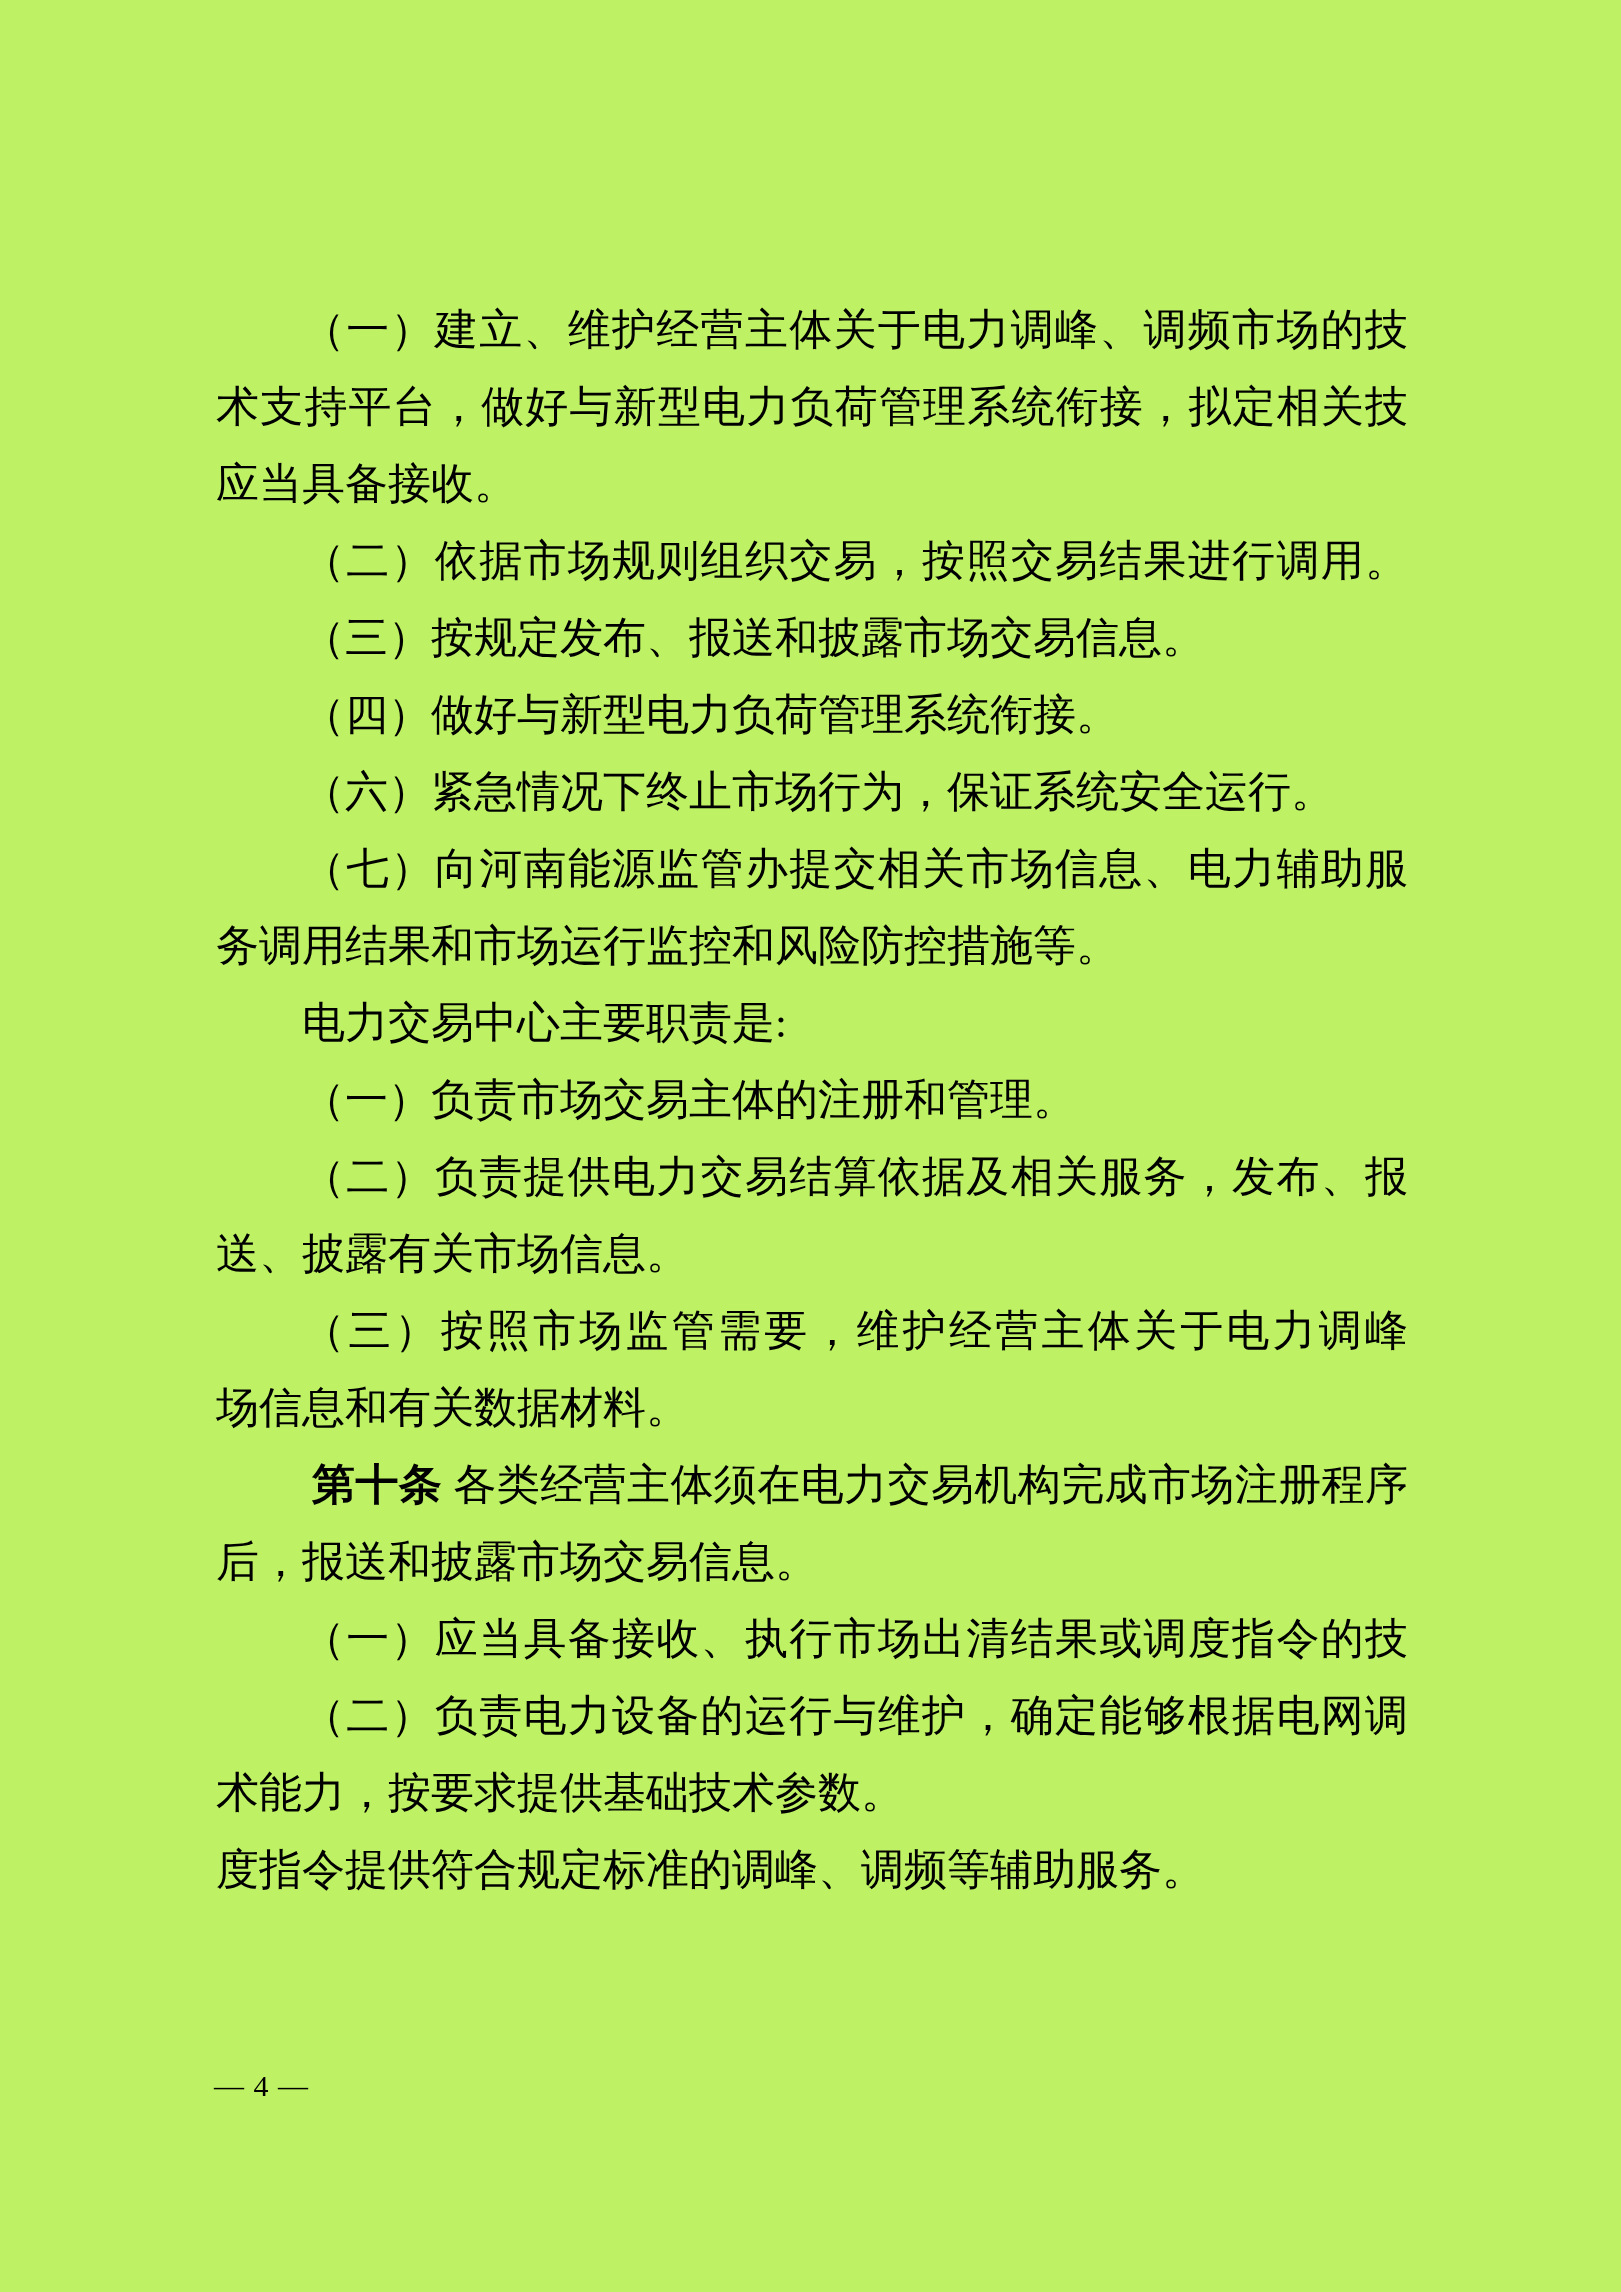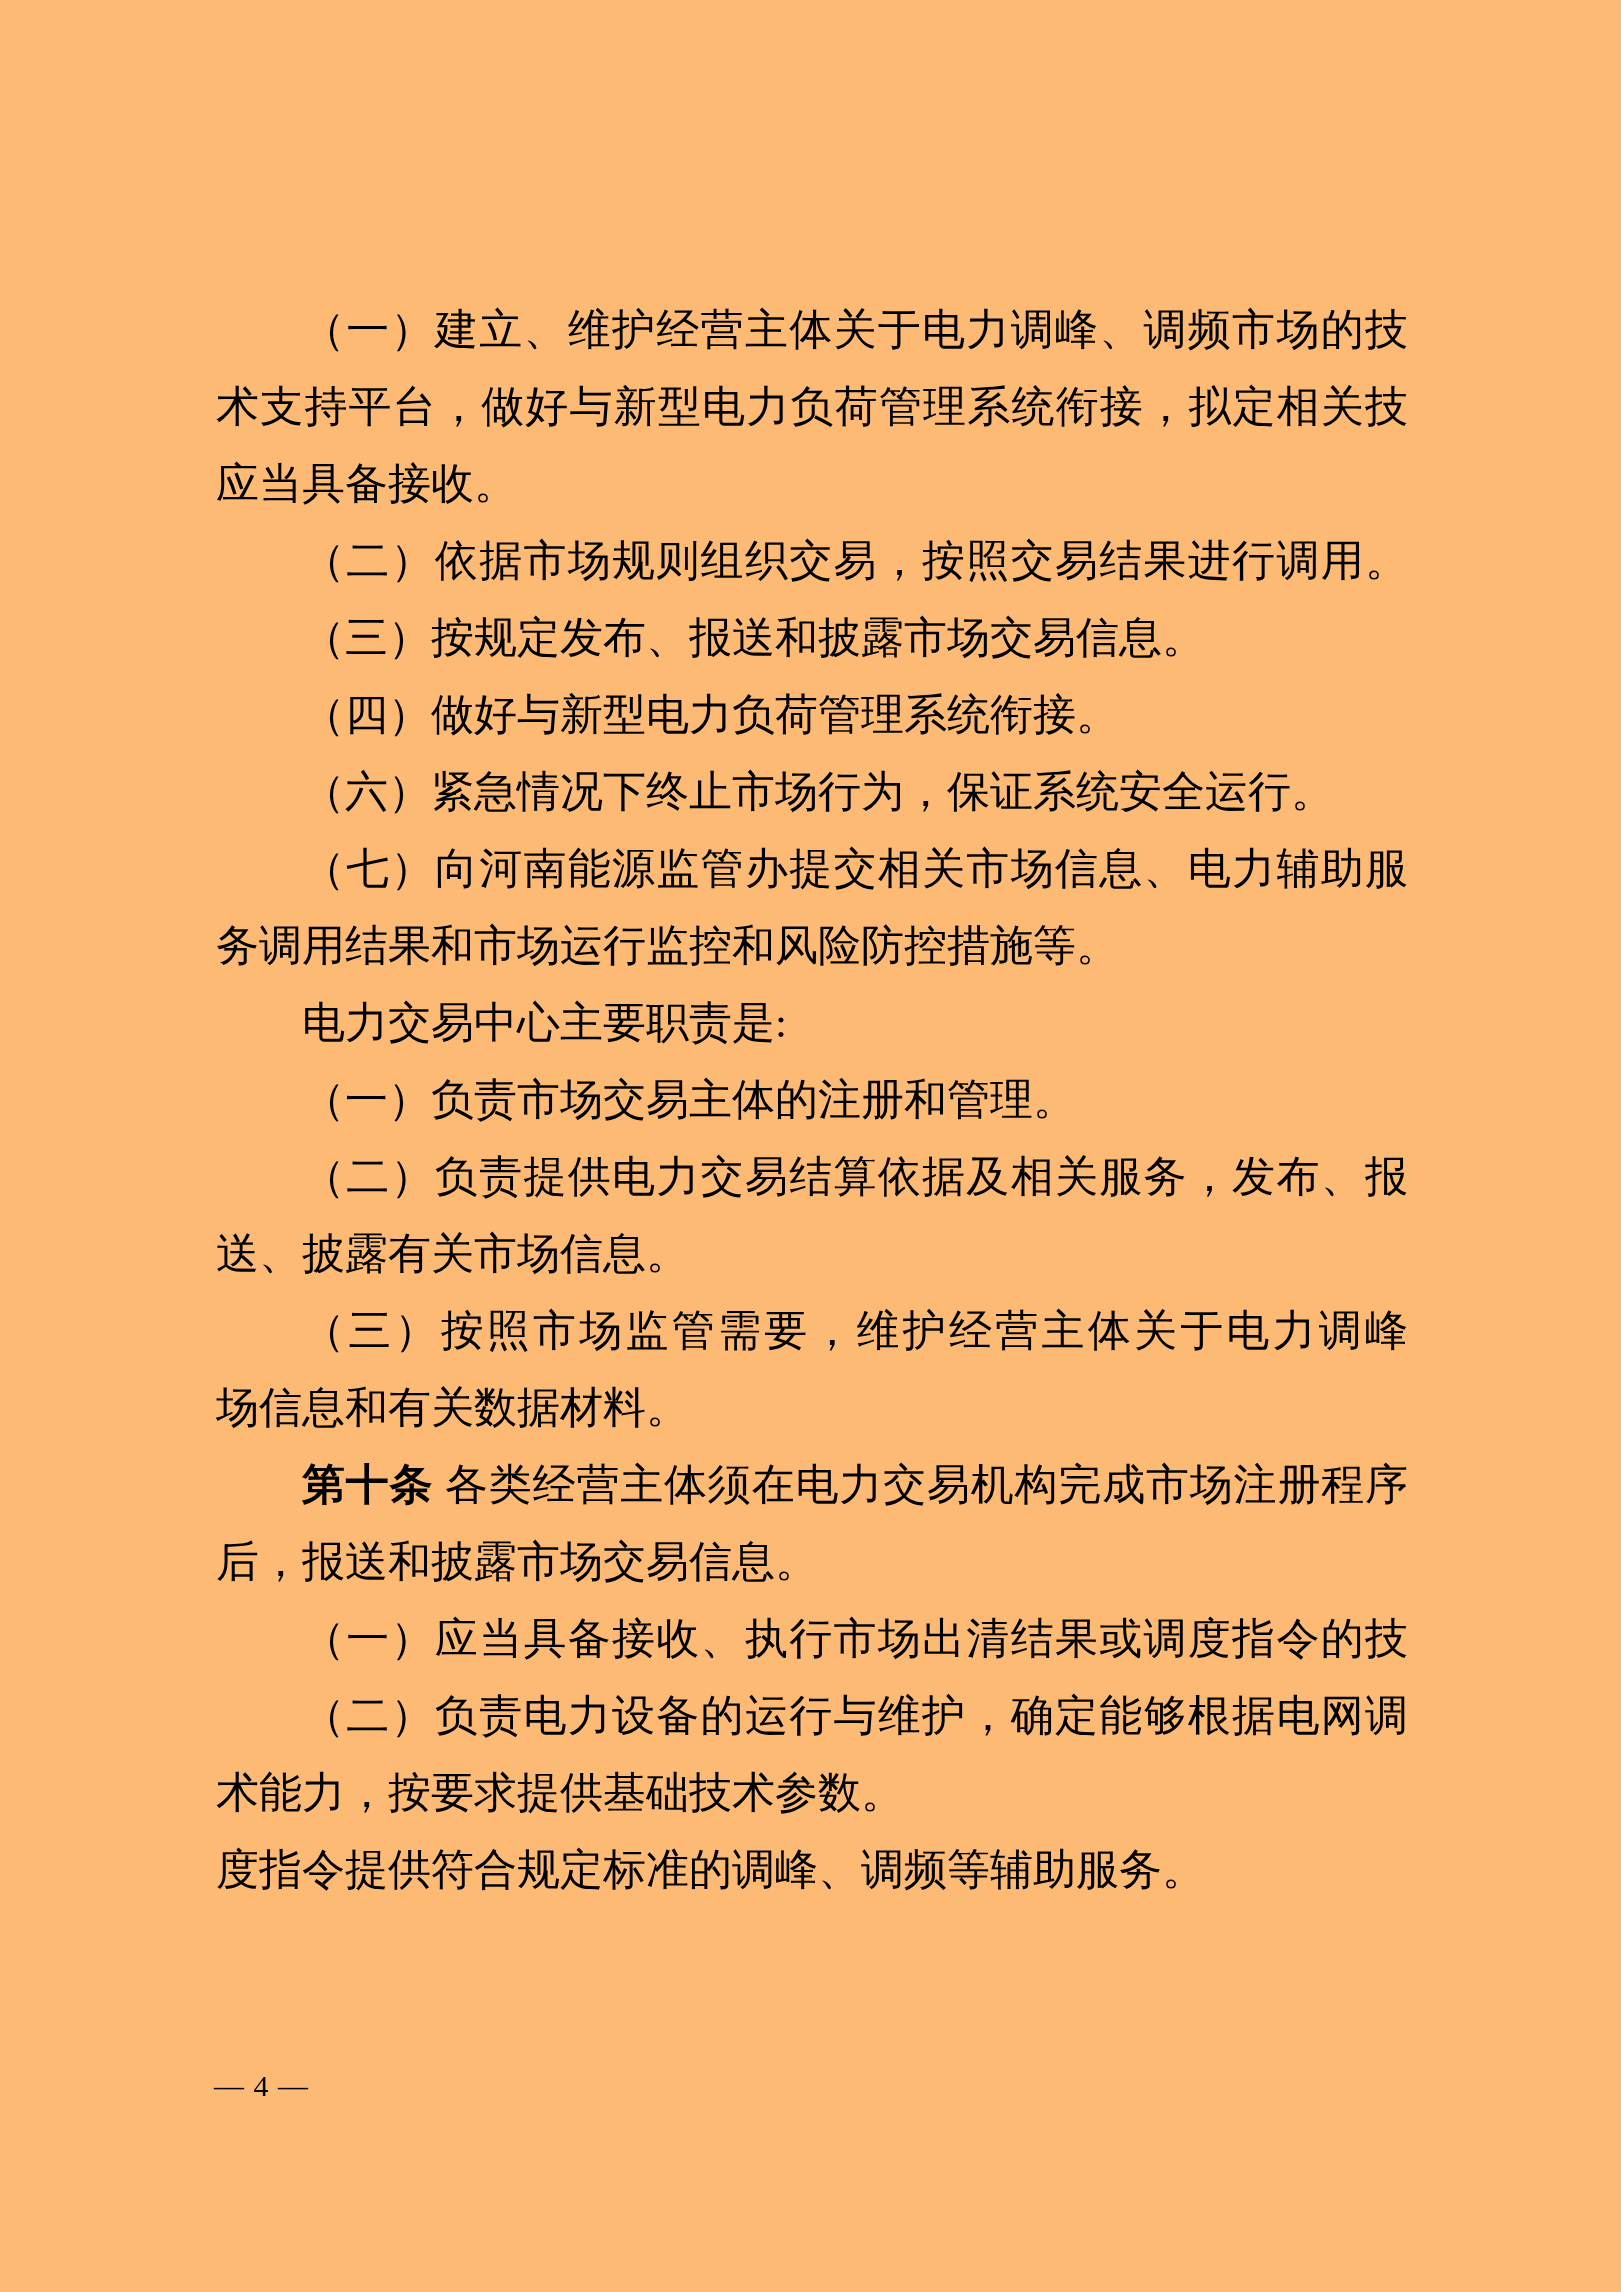--- a/index.html
+++ b/index.html
@@ -32,34 +32,35 @@
   .line.indent {
     padding-left: 86px;
   }
   .line.justify {
     white-space: normal;
     text-align: justify;
     text-align-last: justify;
   }
   .bold {
     font-weight: 700;
+    margin-left: 10px;
   }
   .footer {
     position: absolute;
     left: 214px;
     top: 2066px;
     font-size: 30px;
     line-height: 39px;
     letter-spacing: 1px;
   }
 </style>
 </head>
 <body>
 
-<div class="page" style="background: #fdba74; color: rgb(0, 0, 0);">
+<div class="page" style="background: #bef264; color: rgb(0, 0, 0);">
   <div class="body-text" id="body-text">
       <div class="line indent justify">（一）建立、维护经营主体关于电力调峰、调频市场的技</div>
       <div class="line justify">术支持平台，做好与新型电力负荷管理系统衔接，拟定相关技</div>
       <div class="line">应当具备接收。</div>
       <div class="line indent justify">（二）依据市场规则组织交易，按照交易结果进行调用。</div>
       <div class="line indent">（三）按规定发布、报送和披露市场交易信息。</div>
       <div class="line indent">（四）做好与新型电力负荷管理系统衔接。</div>
       <div class="line indent">（六）紧急情况下终止市场行为，保证系统安全运行。</div>
       <div class="line indent justify">（七）向河南能源监管办提交相关市场信息、电力辅助服</div>
       <div class="line">务调用结果和市场运行监控和风险防控措施等。</div>

